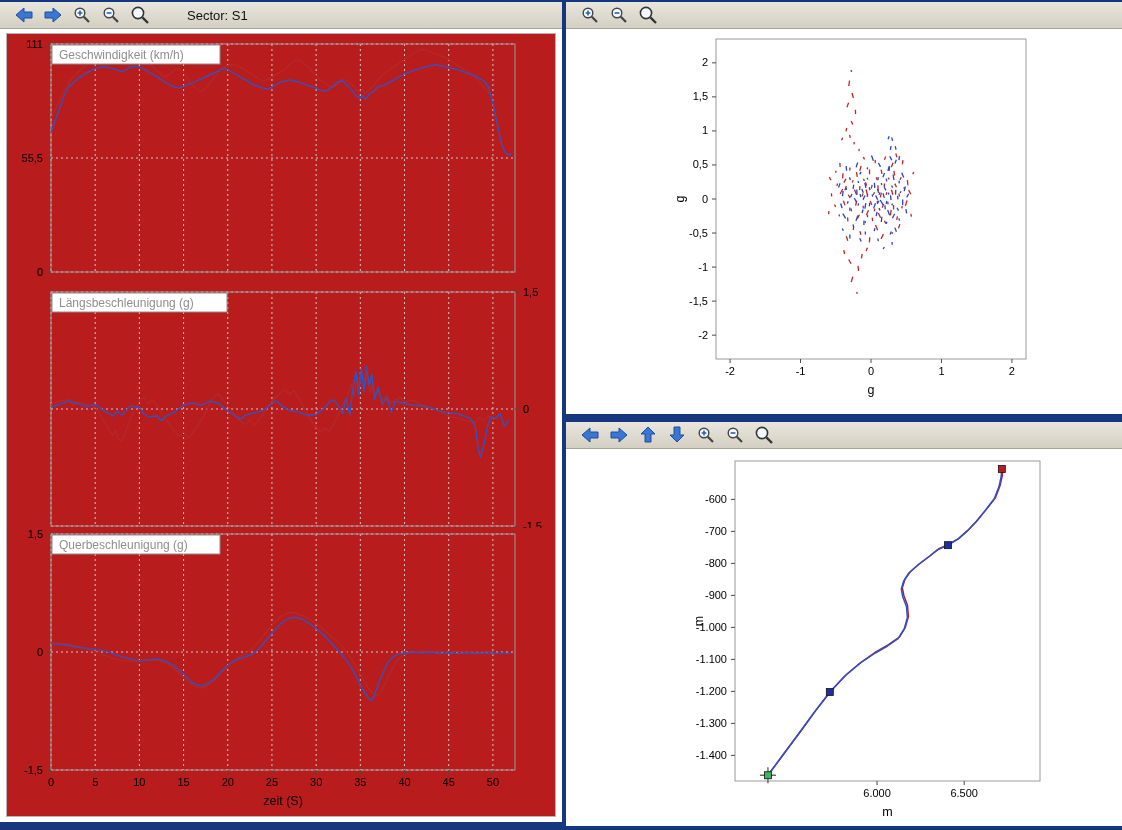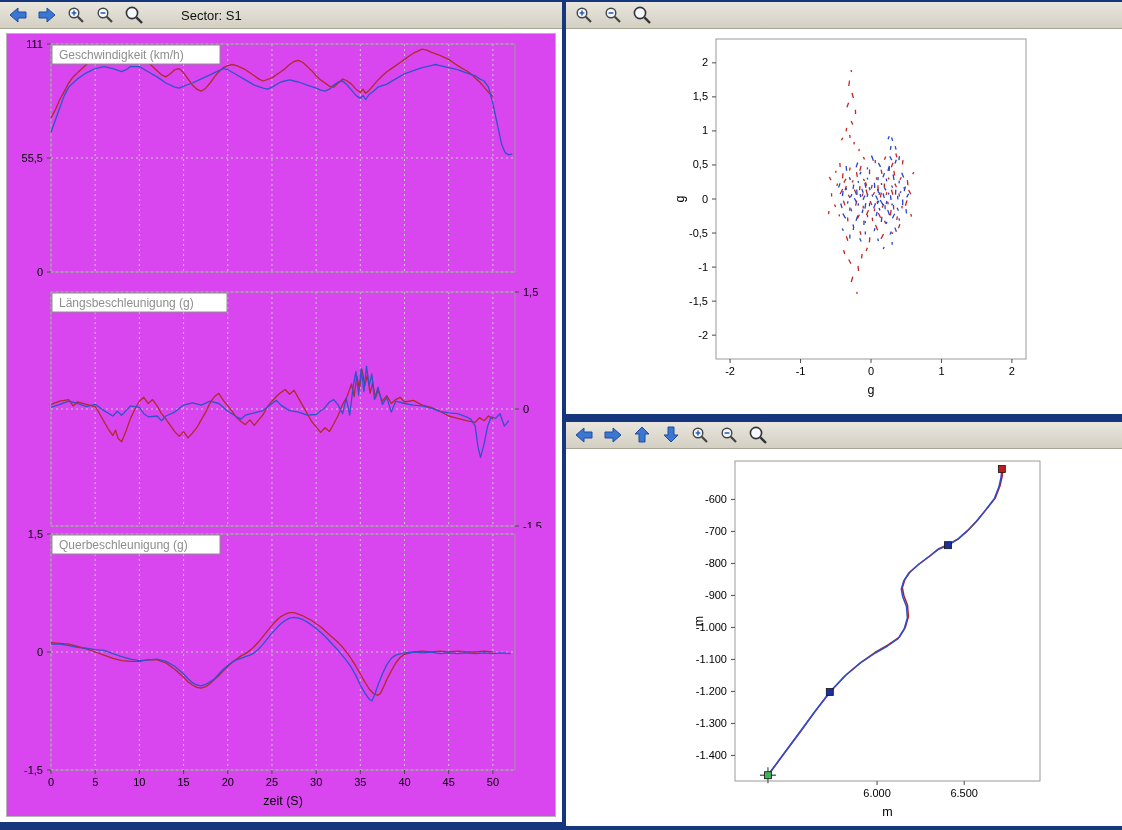--- a/index.html
+++ b/index.html
@@ -8,30 +8,30 @@
     position:relative;overflow:hidden;
     background:var(--navy,#16377e);
     font-family:"Liberation Sans",sans-serif;
   }
   .panel{position:absolute;background:#fff}
   .panel-left{left:0;top:2px;width:562px;height:820px}
   .panel-scatter{left:566px;top:2px;width:556px;height:412px}
   .panel-map{left:566px;top:422px;width:556px;height:404px}
 
   .toolbar{
-    height:27px;display:flex;align-items:center;gap:5px;padding:0 6px;
+    height:27px;display:flex;align-items:center;gap:5px;padding:0 12px;
     background:linear-gradient(var(--tb-hi,#e9e6de),var(--tb-bg,#d3cfc2));
     border-bottom:1px solid #a9a596;
   }
   .tbtn{width:24px;height:24px;display:flex;align-items:center;justify-content:center;
     color:var(--arrow,#3a76d2);cursor:pointer;border-radius:2px}
   .sector{margin-left:30px;font-size:13px;color:#101010}
 
   .chartbox{position:absolute;left:6px;right:6px;top:31px;bottom:5px;
-    border:1px solid #b5b5b5;background:#d946ef;overflow:hidden}
+    border:1px solid #b5b5b5;background:#b91c1c;overflow:hidden}
   .chart{display:block;width:100%}
   #chart0{height:250px}
   #chart1{height:244px}
   #chart2{height:288px}
   .panel-scatter .chart-wrap{position:absolute;left:0;right:0;top:27px;bottom:0}
   .panel-map .chart-wrap{position:absolute;left:0;right:0;top:27px;bottom:0}
   #chart3{height:384px}
   #chart4{height:376px}
 
   svg text{fill:#000}

